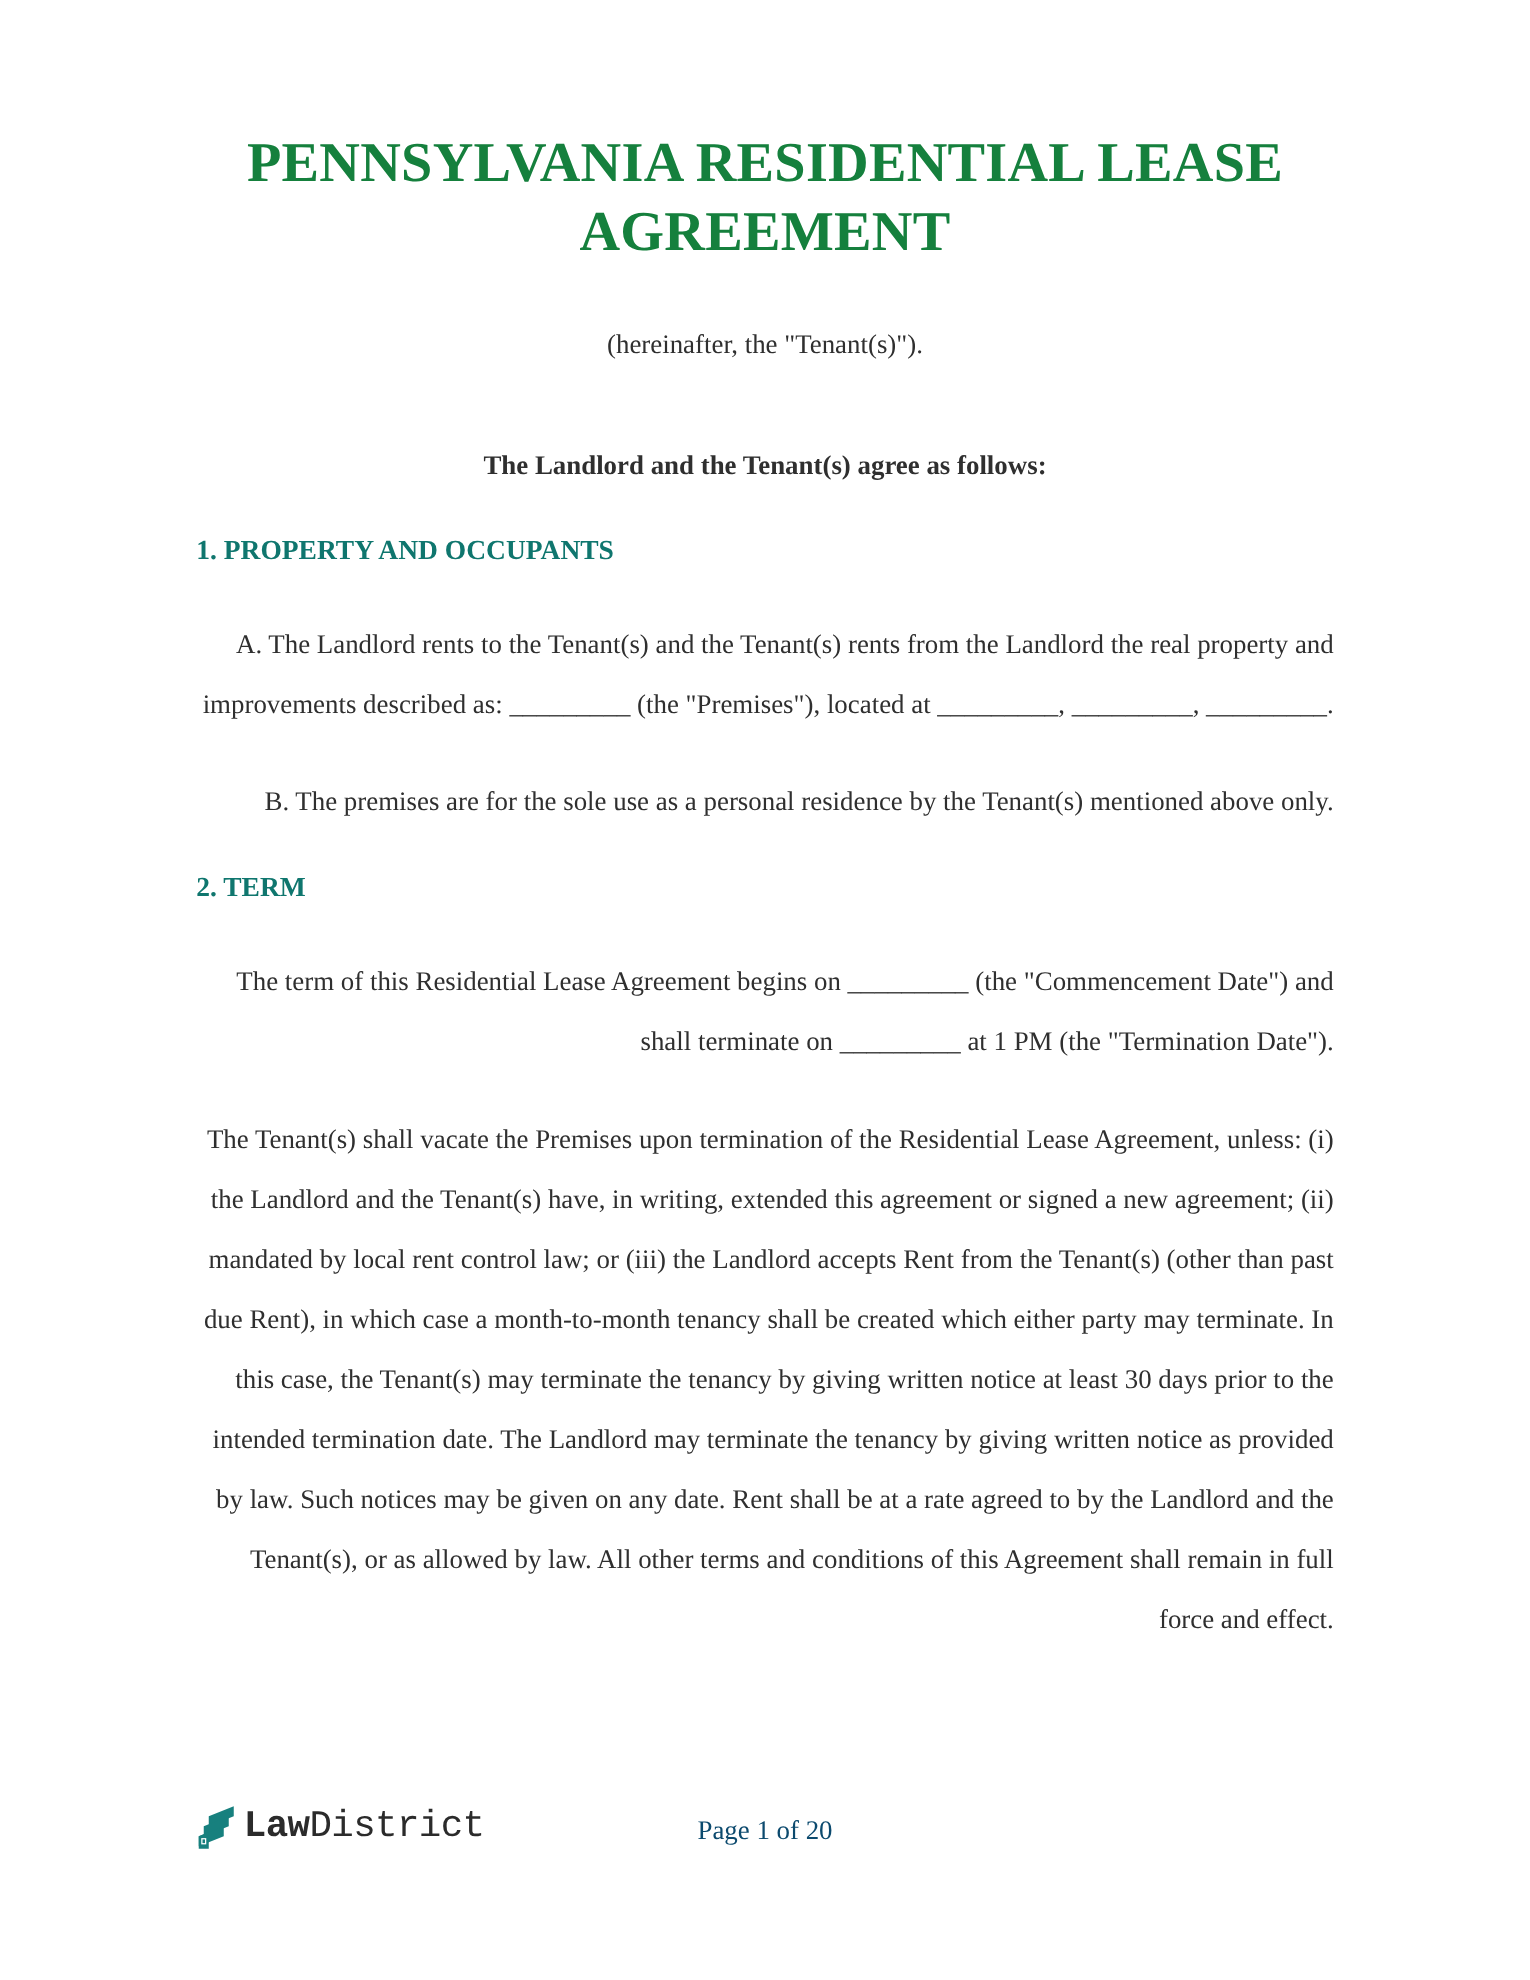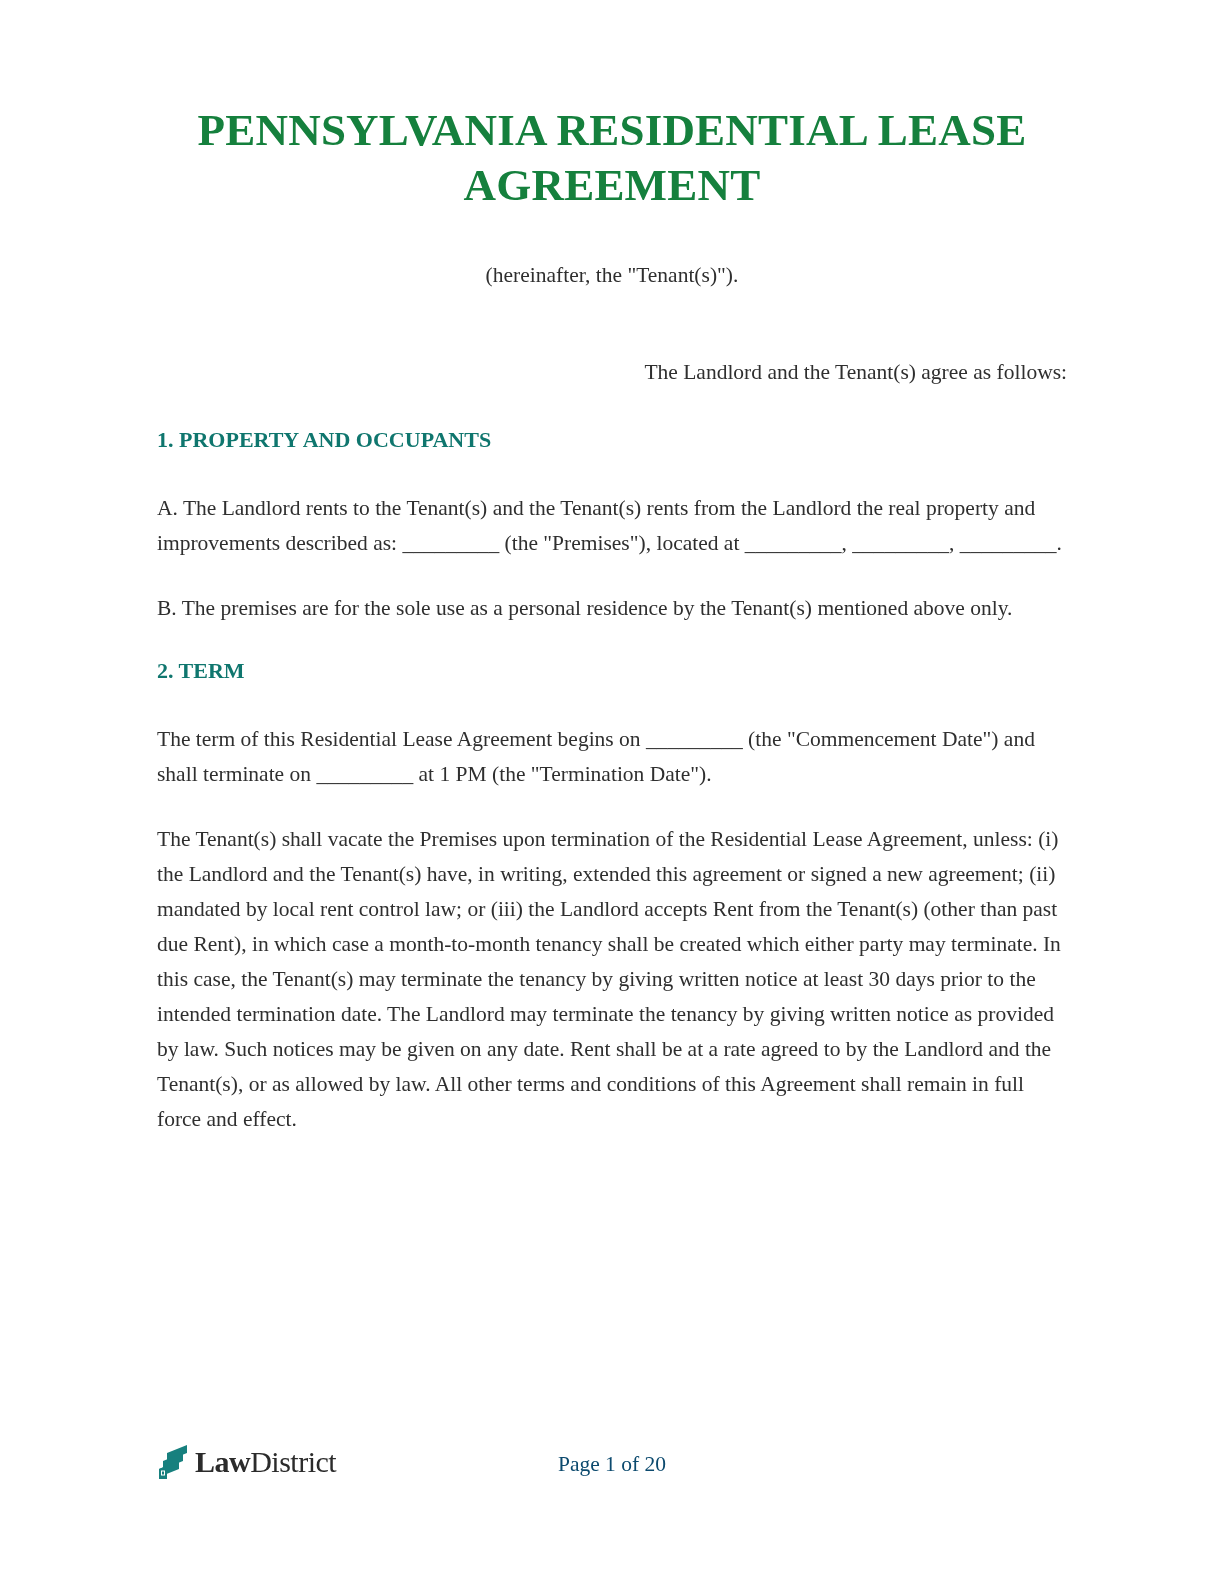--- a/index.html
+++ b/index.html
@@ -23,44 +23,45 @@
     font-size: 45px;
     line-height: 55px;
     font-weight: bold;
     text-align: center;
     color: #15803d;
     margin: 0 0 46px 0;
     letter-spacing: 0.2px;
   }
   p {
     font-size: 21.5px;
-    line-height: 35px;
+    line-height: 48px;
     margin: 0 0 30px 0;
-    text-align: left;
+    text-align: right;
   }
   .intro {
     line-height: 33px;
     text-align: center;
     max-width: 884px;
     margin: 0 auto 64px auto;
   }
   .center-line {
     text-align: center;
     line-height: 33px;
     margin: 0;
   }
   .tenant-line {
     text-align: center;
     line-height: 33px;
     margin: 0 0 64px 0;
   }
   .agree-line {
-    text-align: right;
+    text-align: center;
     line-height: 33px;
     margin: 0 0 36px 0;
+    font-weight: bold;
   }
   .section-heading {
     font-family: "Liberation Serif", serif;
     font-size: 22px;
     line-height: 30px;
     font-weight: bold;
     color: #0f766e;
     margin: 0 0 36px 0;
   }
   .para-last {
@@ -84,21 +85,21 @@
   }
   .logo {
     position: absolute;
     left: 157px;
     top: 4px;
     display: flex;
     align-items: center;
     gap: 6px;
   }
   .logo-text {
-    font-family: Liberation Serif, serif;
+    font-family: Liberation Mono, monospace;
     font-size: 30px;
     color: #2b2b2b;
     letter-spacing: -0.5px;
     white-space: nowrap;
   }
   .logo-law { font-weight: 700; }
   .logo-district { font-weight: 400; }
 </style>
 </head>
 <body>

